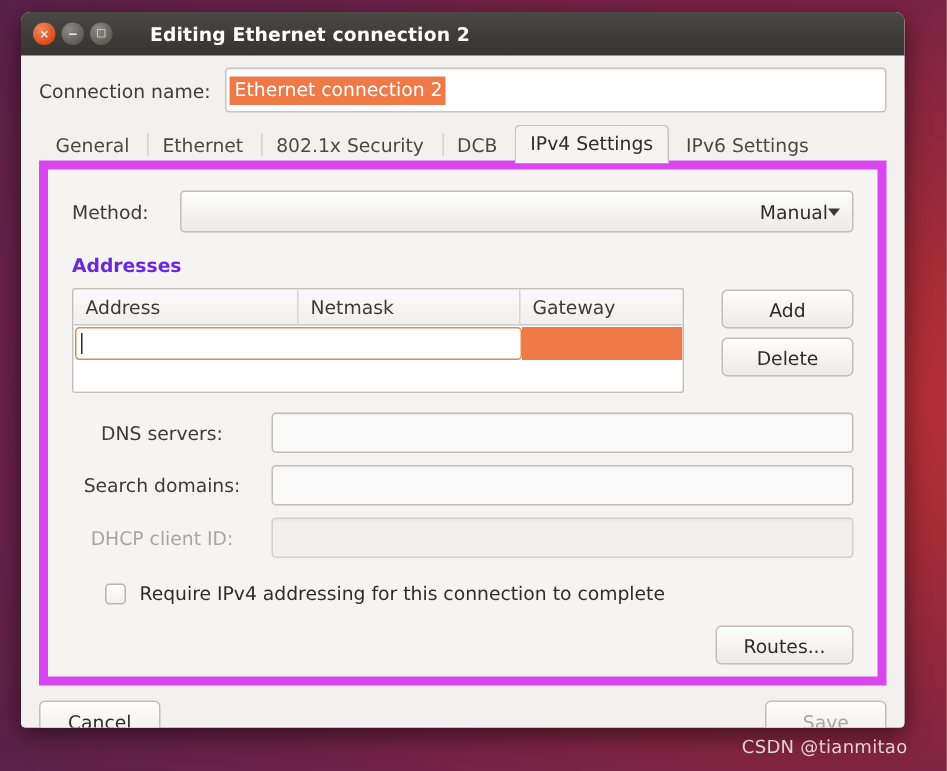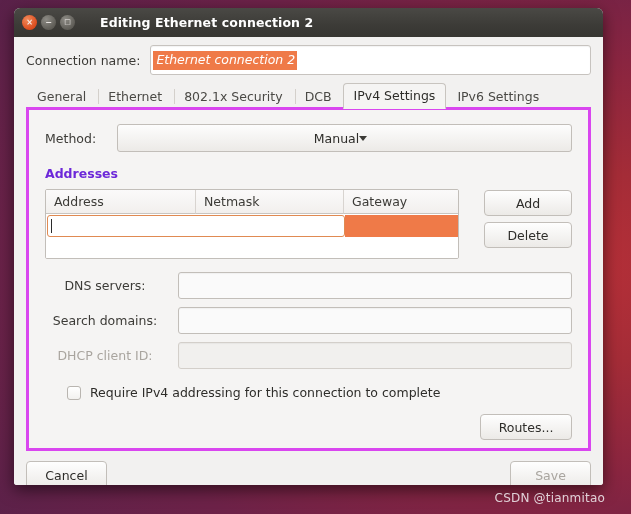--- a/index.html
+++ b/index.html
@@ -67,21 +67,20 @@
   .connrow { display: flex; align-items: center; height: 26px; margin-bottom: 10px; }
   .connlabel { font-size: 12.5px; color: #3c3b37; margin-right: 10px; }
   .conninput {
     flex: 1 1 auto; height: 30px;
     background: #ffffff;
     border: 1px solid #c7c3bf;
     border-radius: 3px;
     display: flex; align-items: center;
     padding: 0 2px;
     box-shadow: inset 0 1px 1px rgba(0,0,0,0.05);
-    font-style: italic;
   }
   .selected-text {
     background: #ef7a48;
     color: #ffffff;
     font-size: 12.5px;
     padding: 1px 2px 2px 3px;
     line-height: 16px;
     white-space: nowrap;
   }
 
@@ -110,39 +109,39 @@
     border-radius: 4px 4px 0 0;
     color: #2e2d2a;
     height: 26px;
     margin-bottom: -1px;
     z-index: 3;
   }
   .tab.active + .tab::before { display: none; }
   .tab.active::before { display: none; }
 
   .panel {
-    border: 3px solid #d946ef;
+    border: 6px solid #d946ef;
     background: #f5f4f3;
     flex: 1 1 auto;
     margin-top: -1px;
     padding: 14px 16px 8px 16px;
     display: flex; flex-direction: column;
     position: relative;
     z-index: 1;
   }
 
   
   .methodrow { display: flex; align-items: center; margin-bottom: 14px; }
   .methodlabel { font-size: 12.5px; color: #3c3b37; width: 72px; }
   .combo {
     flex: 1 1 auto; height: 28px;
     background: linear-gradient(to bottom, #fdfdfd, #eceae7);
     border: 1px solid #c2beb9;
     border-radius: 3px;
-    display: flex; align-items: center; justify-content: center;
+    display: flex; align-items: center; justify-content: flex-end;
     padding: 0 8px 0 0;
     font-size: 12.5px; color: #2e2d2a;
   }
   .caret {
     width: 0; height: 0;
     border-left: 4.5px solid transparent;
     border-right: 4.5px solid transparent;
     border-top: 5px solid #3c3b37;
   }
 

